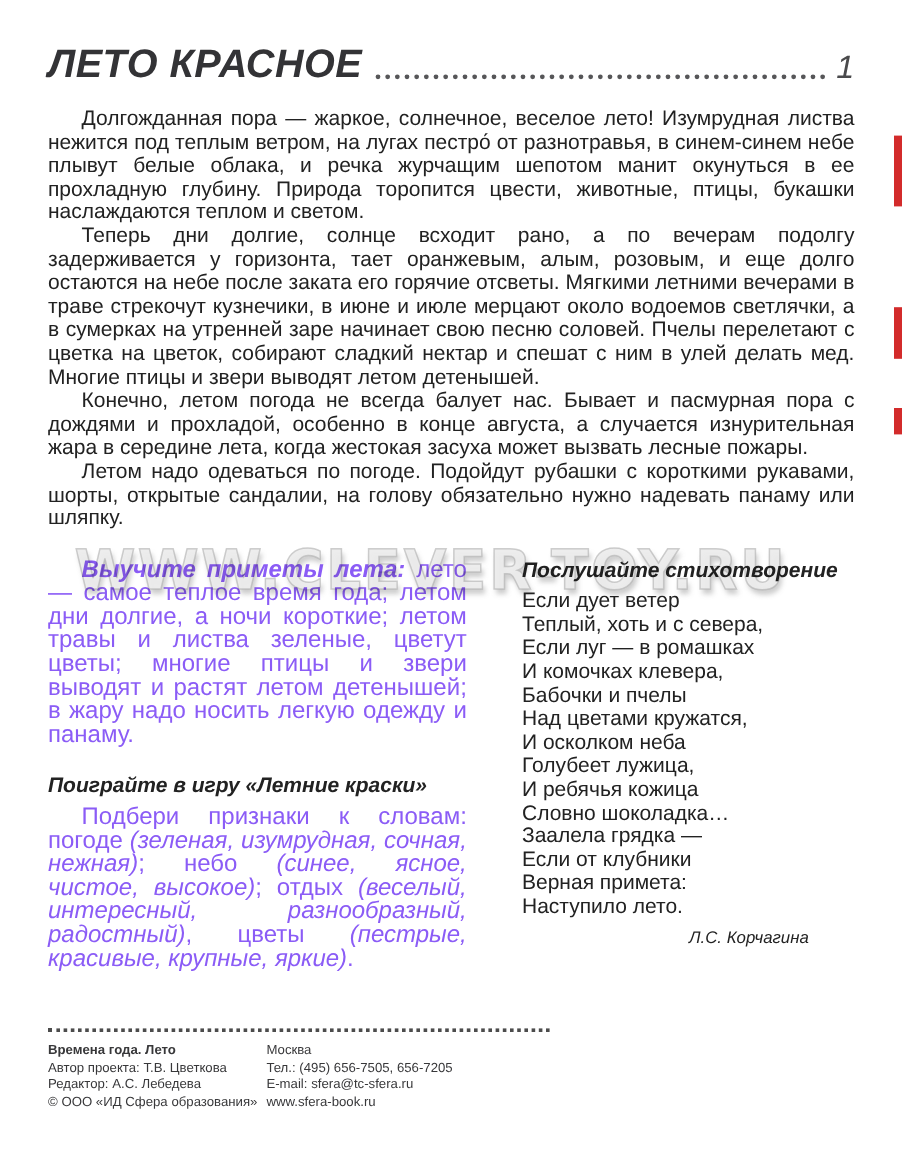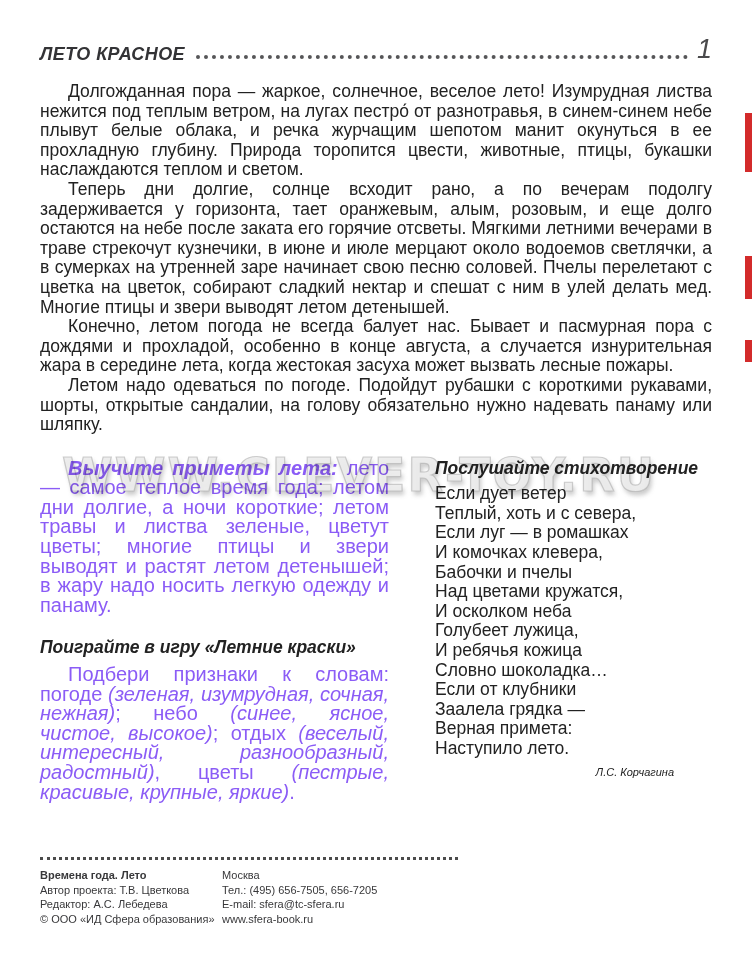--- a/index.html
+++ b/index.html
@@ -9,21 +9,21 @@
     color: #1f1f1f;
     position: relative;
     overflow: hidden;
   }
   .page { position: absolute; inset: 0; padding: 34px 40px 0 40px; box-sizing: border-box; }
 
   
   .title-row { display: flex; align-items: flex-end; margin-bottom: 17px; }
   .page-title {
     font-weight: bold; font-style: italic;
-    font-size: 18px; letter-spacing: 0.4px;
+    font-size: 33px; letter-spacing: 0.4px;
     color: #333336; white-space: nowrap;
   }
   .title-leader {
     flex: 1; height: 0;
     border-bottom: 4px dotted #565658;
     margin: 0 9px 6px 11px;
   }
   .page-number { font-style: italic; font-size: 27px; color: #4a4a4c; }
 
   
@@ -46,21 +46,21 @@
   .block-heading {
     margin: 0; font-weight: bold; font-style: italic;
     font-size: 17.5px; line-height: 19.6px; color: #222;
   }
   .game-heading { margin-top: 23px; margin-bottom: 7px; }
   .seg-it { font-style: italic; }
 
   .poem { margin-top: 6px; }
   .poem-line { font-size: 17.5px; line-height: 19.6px; color: #222; }
   .poem-author {
-    font-style: italic; font-size: 11px;
+    font-style: italic; font-size: 14px;
     margin-top: 7px; text-align: right; padding-right: 38px; color: #222;
   }
 
   
   .watermark {
     position: absolute; left: 62px; top: 448px;
     font-family: "DejaVu Sans", sans-serif;
     font-weight: bold; font-size: 46px; letter-spacing: 2px;
     color: rgba(236,236,236,0.95);
     -webkit-text-stroke: 1.2px rgba(170,170,170,0.55);
@@ -121,22 +121,22 @@
         <div class="poem-line">Если дует ветер</div>
         <div class="poem-line">Теплый, хоть и с севера,</div>
         <div class="poem-line">Если луг — в ромашках</div>
         <div class="poem-line">И комочках клевера,</div>
         <div class="poem-line">Бабочки и пчелы</div>
         <div class="poem-line">Над цветами кружатся,</div>
         <div class="poem-line">И осколком неба</div>
         <div class="poem-line">Голубеет лужица,</div>
         <div class="poem-line">И ребячья кожица</div>
         <div class="poem-line">Словно шоколадка…</div>
+        <div class="poem-line">Заалела грядка —</div>
         <div class="poem-line">Если от клубники</div>
-        <div class="poem-line">Заалела грядка —</div>
         <div class="poem-line">Верная примета:</div>
         <div class="poem-line">Наступило лето.</div>
       </div>
       <div class="poem-author">Л.С. Корчагина</div>
     </div>
 
   </div>
 </div>
 
 <div class="watermark">WWW.CLEVER-TOY.RU</div>

